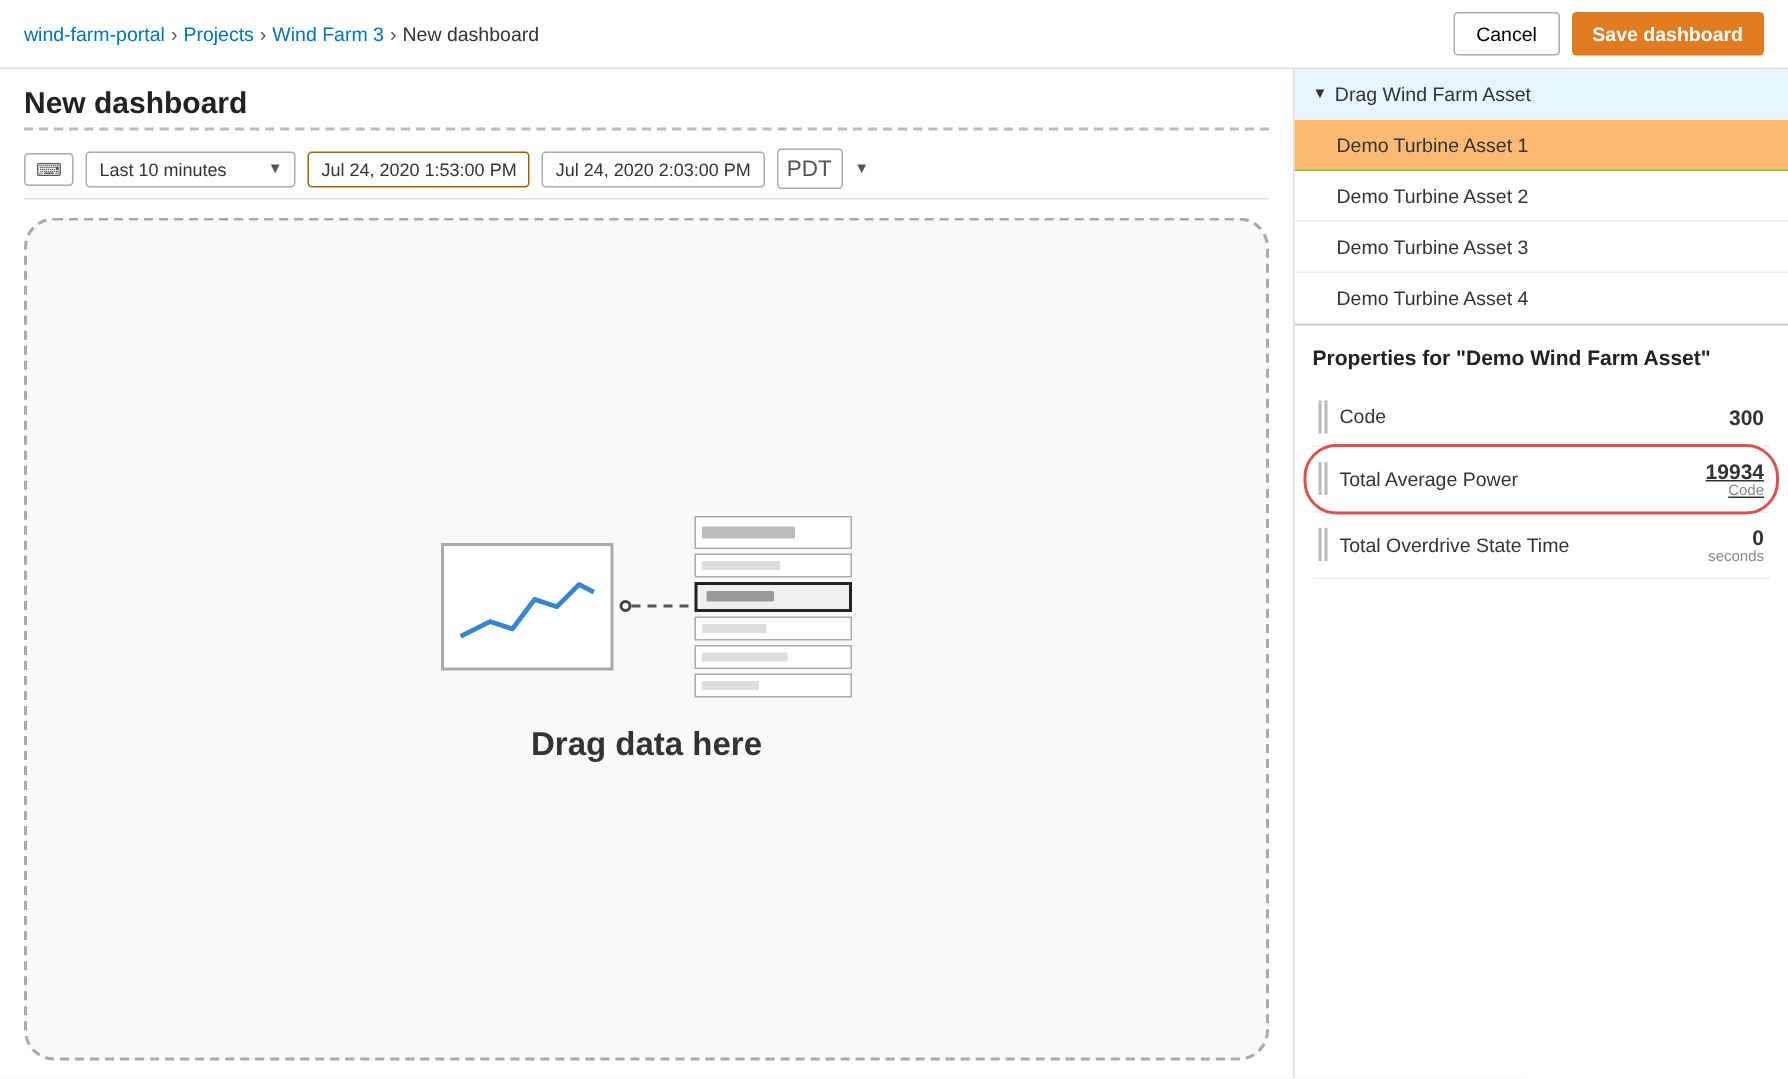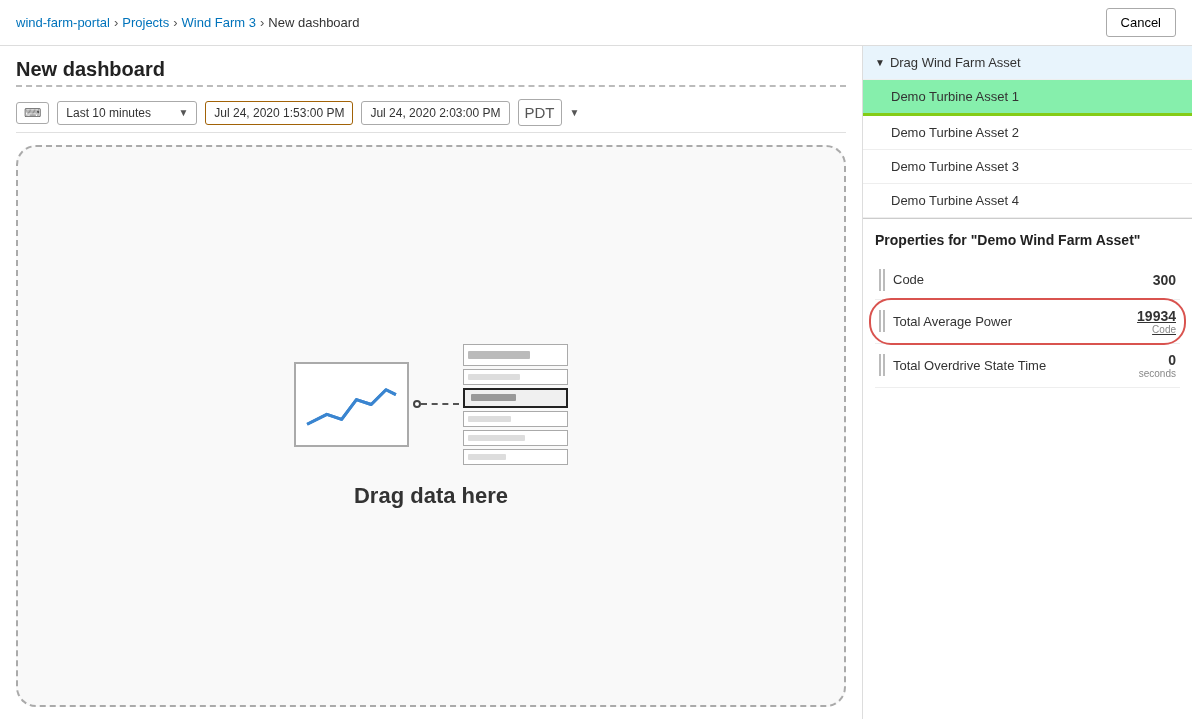--- a/index.html
+++ b/index.html
@@ -13,20 +13,21 @@
     <a href="#" style="color:#0073bb; text-decoration:none;">wind-farm-portal</a>
     <span style="color:#555;">›</span>
     <a href="#" style="color:#0073bb; text-decoration:none;">Projects</a>
     <span style="color:#555;">›</span>
     <a href="#" style="color:#0073bb; text-decoration:none;">Wind Farm 3</a>
     <span style="color:#555;">›</span>
     <span>New dashboard</span>
   </div>
   <div style="display:flex; gap:8px;">
     <button style="padding:6px 14px; border:1px solid #aaa; background:#fff; border-radius:3px; cursor:pointer; font-size:13px;">Cancel</button>
+    <button style="padding:6px 14px; border:none; background:#e07b20; color:#fff; border-radius:3px; cursor:pointer; font-size:13px; font-weight:600;">Save dashboard</button>
   </div>
 </div>
 
 <div style="display:flex; flex:1; overflow:hidden;">
 
   <div style="flex:1; display:flex; flex-direction:column; padding:12px 16px; overflow:hidden;">
     <h1 style="font-size:20px; font-weight:600; color:#222; margin-bottom:6px; border-bottom:2px dashed #bbb; padding-bottom:4px; display:inline-block;">New dashboard</h1>
 
     <div style="display:flex; align-items:center; gap:8px; padding:6px 0; border-bottom:1px solid #e0e0e0; margin-bottom:12px;">
       <div style="border:1px solid #aaa; border-radius:3px; padding:3px 7px; font-size:12px; color:#555;">⌨</div>
@@ -86,21 +87,21 @@
 
   <div style="width:330px; display:flex; flex-direction:column; border-left:1px solid #ddd; overflow-y:auto;">
 
     <div style="border-bottom:1px solid #ccc;">
 
       <div style="display:flex; align-items:center; padding:9px 12px; cursor:pointer; border-bottom:1px solid #eee; background:#e8f4fc; font-size:13px;">
         <span style="margin-right:5px; font-size:10px; color:#333;">▼</span>
         <span style="font-weight:500;">Drag Wind Farm Asset</span>
       </div>
 
-      <div style="display:flex; align-items:center; padding:9px 12px; padding-left:28px; cursor:pointer; border-bottom:3px solid #84cc16; background:#86efac; font-size:13px;">
+      <div style="display:flex; align-items:center; padding:9px 12px; padding-left:28px; cursor:pointer; border-bottom:1px solid #84cc16; background:#fdba74; font-size:13px;">
         <span>Demo Turbine Asset 1</span>
       </div>
 
       <div style="display:flex; align-items:center; padding:9px 12px; padding-left:28px; cursor:pointer; border-bottom:1px solid #eee; background:#fff; font-size:13px;">
         <span>Demo Turbine Asset 2</span>
       </div>
 
       <div style="display:flex; align-items:center; padding:9px 12px; padding-left:28px; cursor:pointer; border-bottom:1px solid #eee; background:#fff; font-size:13px;">
         <span>Demo Turbine Asset 3</span>
       </div>

